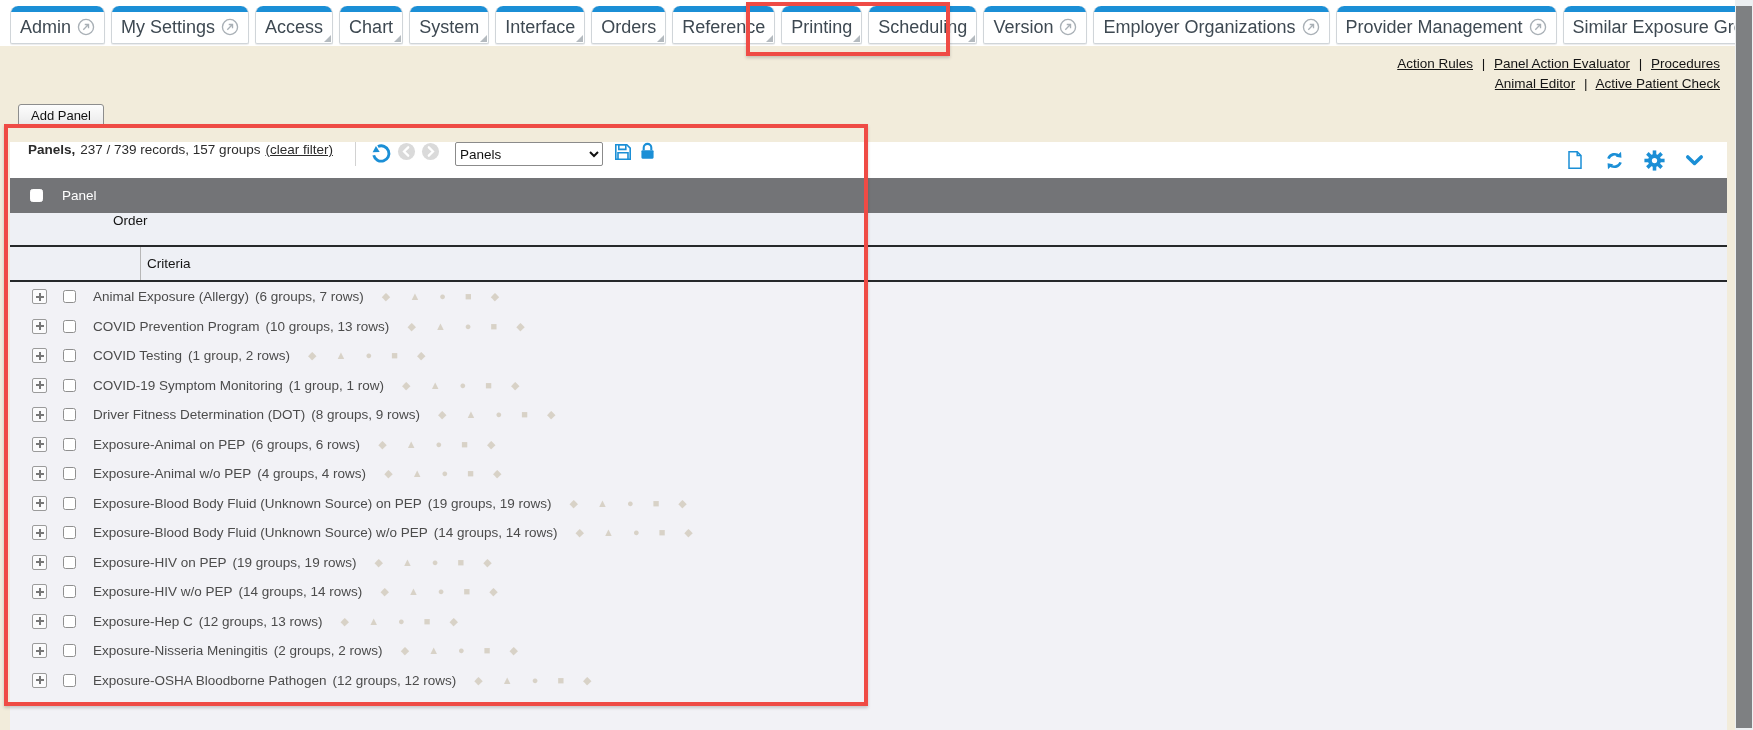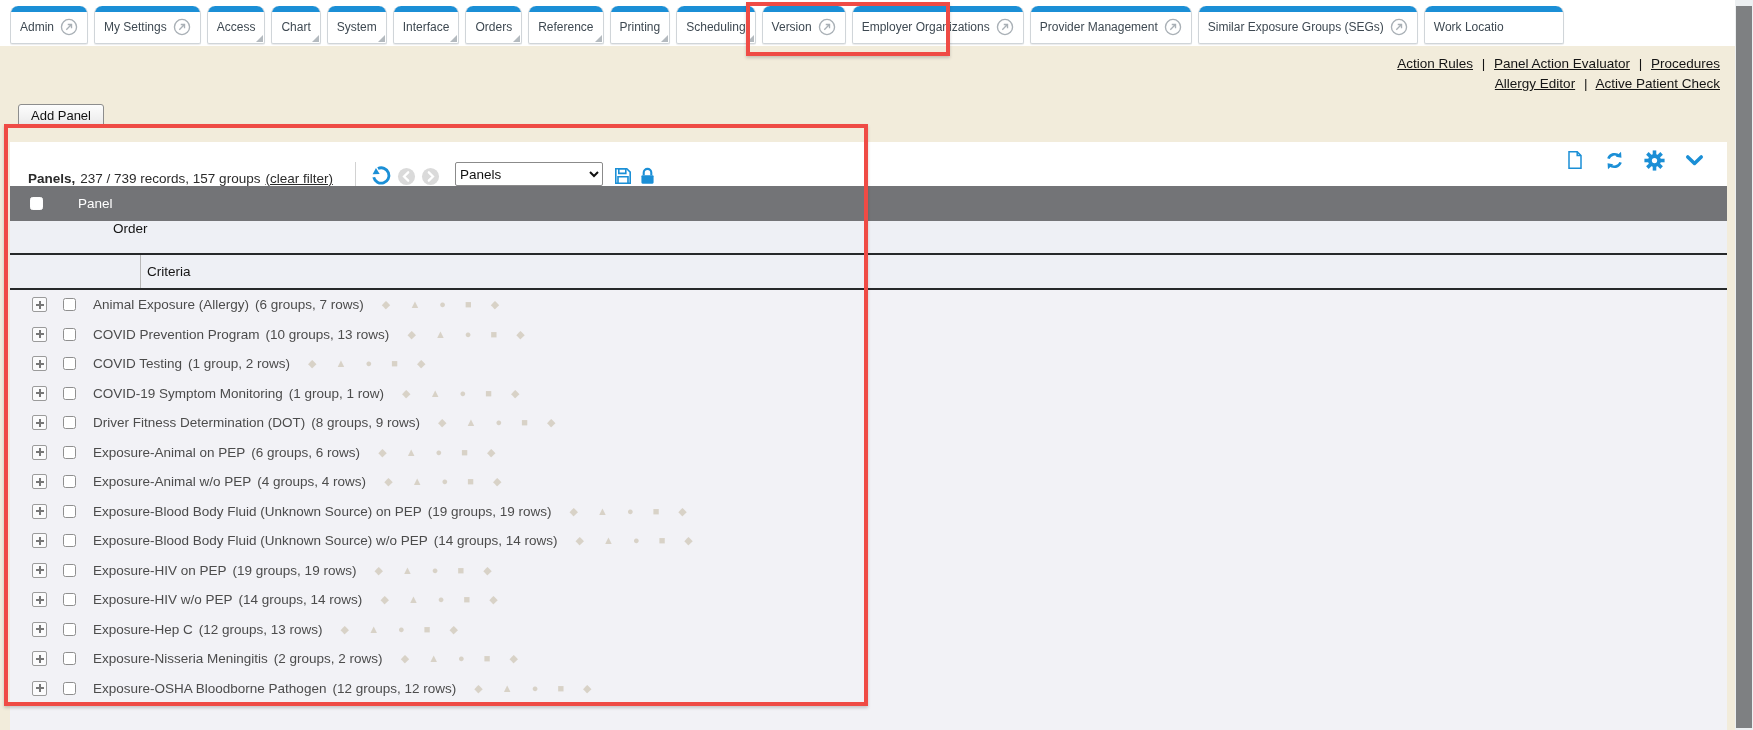--- a/index.html
+++ b/index.html
@@ -11,21 +11,21 @@
   
   .content-bg{position:absolute;left:0;top:46px;right:18px;bottom:0;background:#f2ecdb;}
 
   
   .tabbar{position:absolute;left:10px;top:6px;width:1725px;height:40px;display:flex;gap:6px;overflow:hidden;align-items:flex-start;}
   .tab{
     position:relative;flex:none;height:38px;box-sizing:border-box;
     display:flex;align-items:center;gap:6px;padding:5px 9px 0 9px;
     background:linear-gradient(180deg,#1b8fd6 0,#1b8fd6 6px,#ffffff 6px);
     border:1px solid #d0d5d9;border-top:none;border-radius:8px 8px 2px 2px;
-    font-size:12px;color:#3e4952;cursor:default;white-space:nowrap;
+    font-size:18px;color:#3e4952;cursor:default;white-space:nowrap;
     box-shadow:0 1px 1px rgba(0,0,0,.08);
   }
   .tab.active{background:#1b8fd6;color:#ffffff;font-weight:bold;border-color:#1b8fd6;}
   .tab.clipped{min-width:140px;}
   .tab .ext{display:flex;align-items:center;}
   .tab .fold{position:absolute;right:1px;bottom:1px;width:0;height:0;
     border-style:solid;border-width:0 0 7px 7px;border-color:transparent transparent #b4babf transparent;}
   .tab.active .fold{border-color:transparent transparent rgba(10,60,100,.55) transparent;}
 
   
@@ -41,33 +41,33 @@
 
   
   .add-panel{
     position:absolute;left:18px;top:104px;z-index:2;height:23px;padding:0 12px;
     font-size:13px;color:#111;font-family:"Liberation Sans",sans-serif;
     background:linear-gradient(#fdfdfd,#e9e9e9);border:1px solid #8d8d8d;border-radius:3px;cursor:pointer;
   }
 
   
   .panel{position:absolute;left:10px;top:142px;width:1717px;height:588px;background:#f2f2f6;z-index:1;}
-  .toolbar{height:44px;background:#ffffff;display:flex;align-items:flex-end;padding-left:18px;position:relative;font-size:13.5px;color:#2b2b2b;}
+  .toolbar{height:36px;background:#ffffff;display:flex;align-items:flex-start;padding-left:18px;position:relative;font-size:13.5px;color:#2b2b2b;}
   .toolbar .ttl{font-weight:bold;margin-right:5px;}
   .toolbar .recs{margin-right:5px;}
   .toolbar .clear{color:#2b2b2b;text-decoration:underline;cursor:pointer;}
   .tsep{width:1px;height:24px;background:#d2d2d2;margin:0 14px 0 22px;}
   .tico{display:flex;align-items:center;margin-right:5px;cursor:pointer;background:none;border:none;padding:0;}
   .view-select{margin:0 10px 0 10px;width:148px;height:24px;font-size:13.5px;font-family:"Liberation Sans",sans-serif;
     border:1px solid #8b8b8b;border-radius:2px;background:#fff;color:#111;}
   .right-icons{position:absolute;right:17px;top:0;height:36px;display:flex;align-items:center;gap:14px;}
 
   .hdr-dark{height:35px;background:#737477;color:#fff;display:flex;align-items:center;font-size:13.5px;}
   .hdr-dark input{margin-left:20px;}
-  .hdr-dark .hlbl{margin-left:32px;}
+  .hdr-dark .hlbl{margin-left:16px;}
   .hdr-order{height:32px;background:#eef0f5;border-bottom:2px solid #26282a;display:flex;align-items:flex-start;font-size:13.5px;color:#141414;}
   .hdr-order .hlbl{margin-left:103px;}
   .hdr-criteria{height:33px;background:#eef0f5;border-bottom:2px solid #26282a;display:flex;align-items:center;font-size:13.5px;color:#141414;position:relative;}
   .hdr-criteria .vline{position:absolute;left:130px;top:0;bottom:0;width:1px;background:#b7b7b7;}
   .hdr-criteria .hlbl{margin-left:137px;text-align:right;}
 
   .rows{background:#f2f2f6;}
   .prow{height:29.5px;display:flex;align-items:center;font-size:13.5px;color:#4c4c4c;cursor:default;}
   .plusbox{width:13px;height:13px;border:1px solid #9b9b9b;border-radius:2px;background:#fbfbfc;position:relative;flex:none;margin-left:22px;cursor:pointer;}
   .plusbox::before,.plusbox::after{content:"";position:absolute;background:#777;}
@@ -216,21 +216,21 @@
 
 <div class="links">
   <div id="links1">
   <a>Action Rules</a>
 <span class="lsep">|</span>
   <a>Panel Action Evaluator</a>
 <span class="lsep">|</span>
   <a>Procedures</a>
 </div>
   <div id="links2">
-  <a>Allergy Editor</a>
+  <a>Animal Editor</a>
 <span class="lsep">|</span>
   <a>Active Patient Check</a>
 </div>
 </div>
 
 <button class="add-panel">Add Panel</button>
 
 <div class="panel">
 
   <div class="toolbar">

